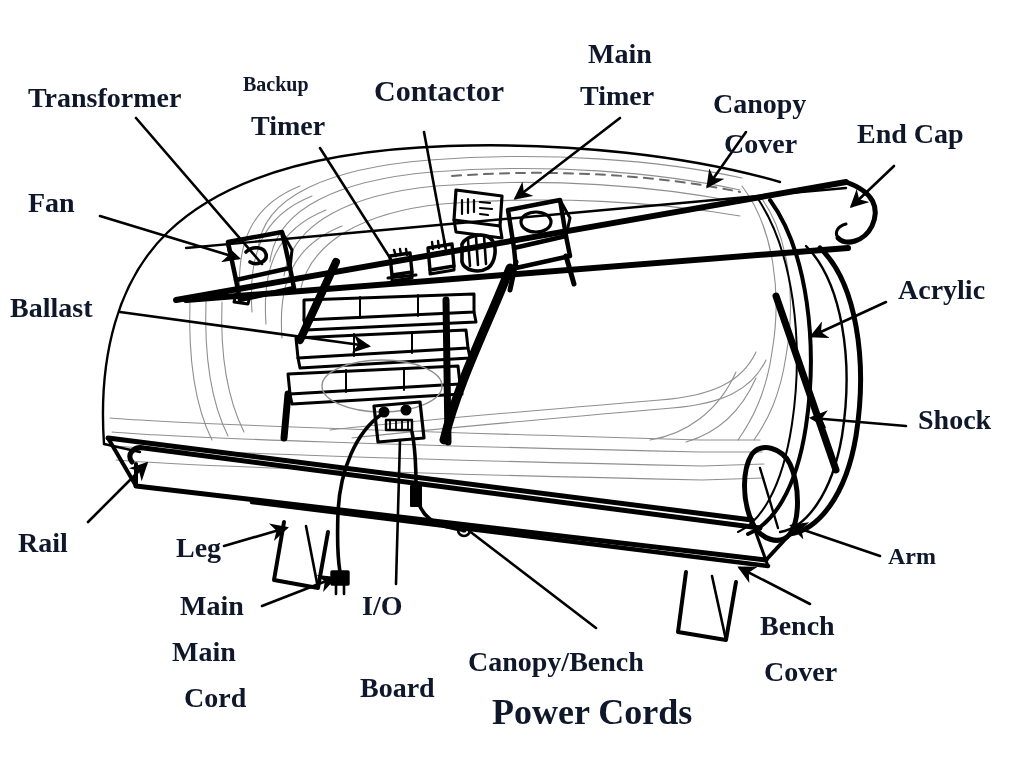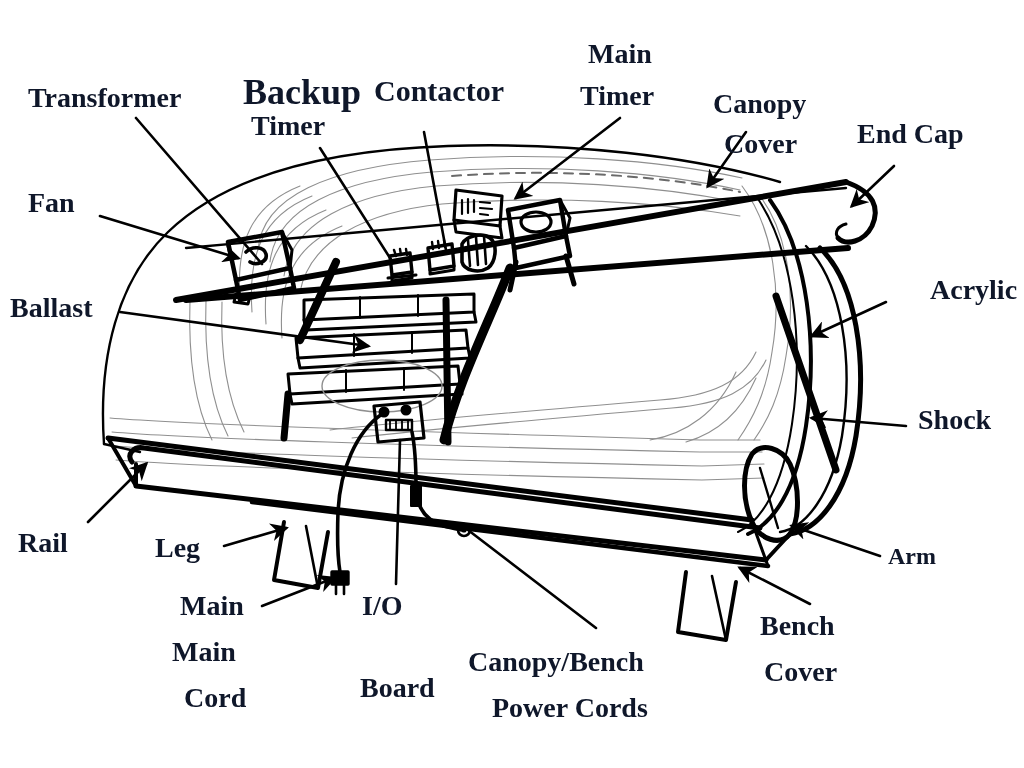--- a/index.html
+++ b/index.html
@@ -206,53 +206,53 @@
         <path d="M262,606 L334,578" marker-end="url(#ah)"></path>
         <path d="M396,584 L400,440"></path>
         <path d="M596,628 L468,530"></path>
         <path name="bc" d="M810,604 L740,568" marker-end="url(#ah)"></path>
       </g>
     </g>
   </svg>
 
   <div class="lbl" style="left:28px;top:84px;font-size:28px;text-align:center;">Transformer</div>
 
-  <div class="lbl" style="left:243px;top:74px;font-size:36px;text-align:right;">Backup</div>
+  <div class="lbl" style="left:243px;top:74px;font-size:20px;text-align:right;">Backup</div>
   <div class="lbl" style="left:251px;top:112px;font-size:28px;">Timer</div>
 
   <div class="lbl" style="left:374px;top:76px;font-size:30px;">Contactor</div>
 
   <div class="lbl" style="left:588px;top:40px;font-size:28px;">Main</div>
   <div class="lbl" style="left:580px;top:82px;font-size:28px;">Timer</div>
 
   <div class="lbl" style="left:713px;top:90px;font-size:28px;">Canopy</div>
   <div class="lbl" style="left:724px;top:130px;font-size:28px;">Cover</div>
 
   <div class="lbl" style="left:857px;top:120px;font-size:28px;">End Cap</div>
 
   <div class="lbl" style="left:28px;top:189px;font-size:28px;">Fan</div>
 
   <div class="lbl" style="left:10px;top:294px;font-size:28px;">Ballast</div>
 
-  <div class="lbl" style="left:898px;top:276px;font-size:28px;margin-left:32px;">Acrylic</div>
+  <div class="lbl" style="left:898px;top:276px;font-size:28px;">Acrylic</div>
 
   <div class="lbl" style="left:918px;top:406px;font-size:28px;">Shock</div>
 
   <div class="lbl" style="left:888px;top:544px;font-size:24px;">Arm</div>
 
   <div class="lbl" style="left:18px;top:529px;font-size:28px;text-align:right;">Rail</div>
 
-  <div class="lbl" style="left:155px;top:534px;font-size:28px;">Leg</div>
+  <div class="lbl" style="left:176px;top:534px;font-size:28px;">Leg</div>
 
   <div class="lbl" style="left:180px;top:592px;font-size:28px;">Main</div>
   <div class="lbl" style="left:172px;top:638px;font-size:28px;">Main</div>
   <div class="lbl" style="left:184px;top:684px;font-size:28px;">Cord</div>
 
   <div class="lbl" style="left:362px;top:592px;font-size:28px;">I/O</div>
   <div class="lbl" style="left:360px;top:638px;font-size:28px;margin-top:36px;">Board</div>
 
   <div class="lbl" style="left:468px;top:648px;font-size:28px;">Canopy/Bench</div>
-  <div class="lbl" style="left:492px;top:694px;font-size:28px;">Power Cords</div>
+  <div class="lbl" style="left:492px;top:694px;font-size:36px;">Power Cords</div>
 
   <div class="lbl" style="left:760px;top:612px;font-size:28px;">Bench</div>
   <div class="lbl" style="left:764px;top:658px;font-size:28px;">Cover</div>
 
 </div>
 
 </body></html>

